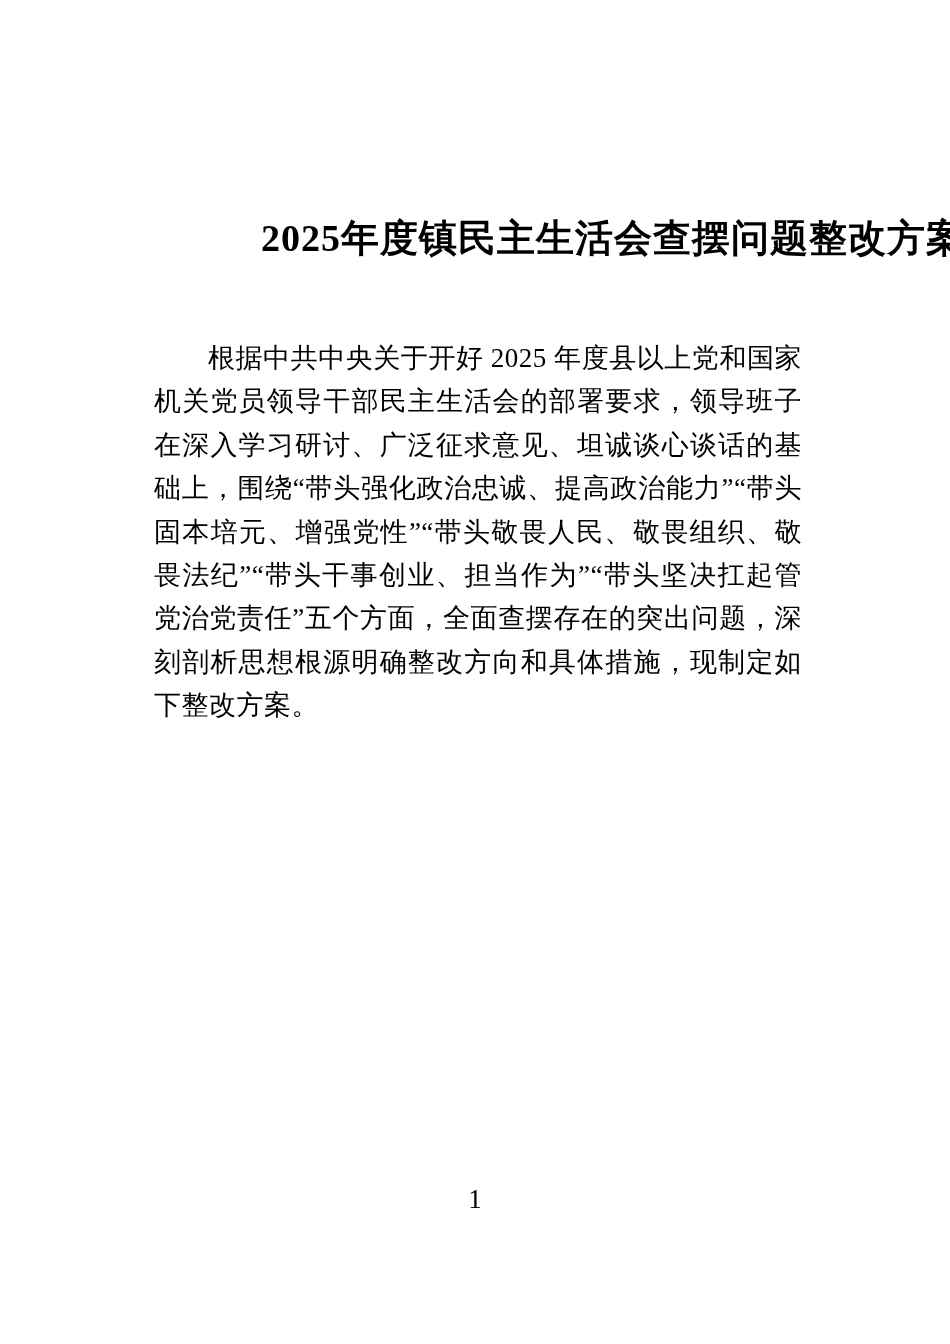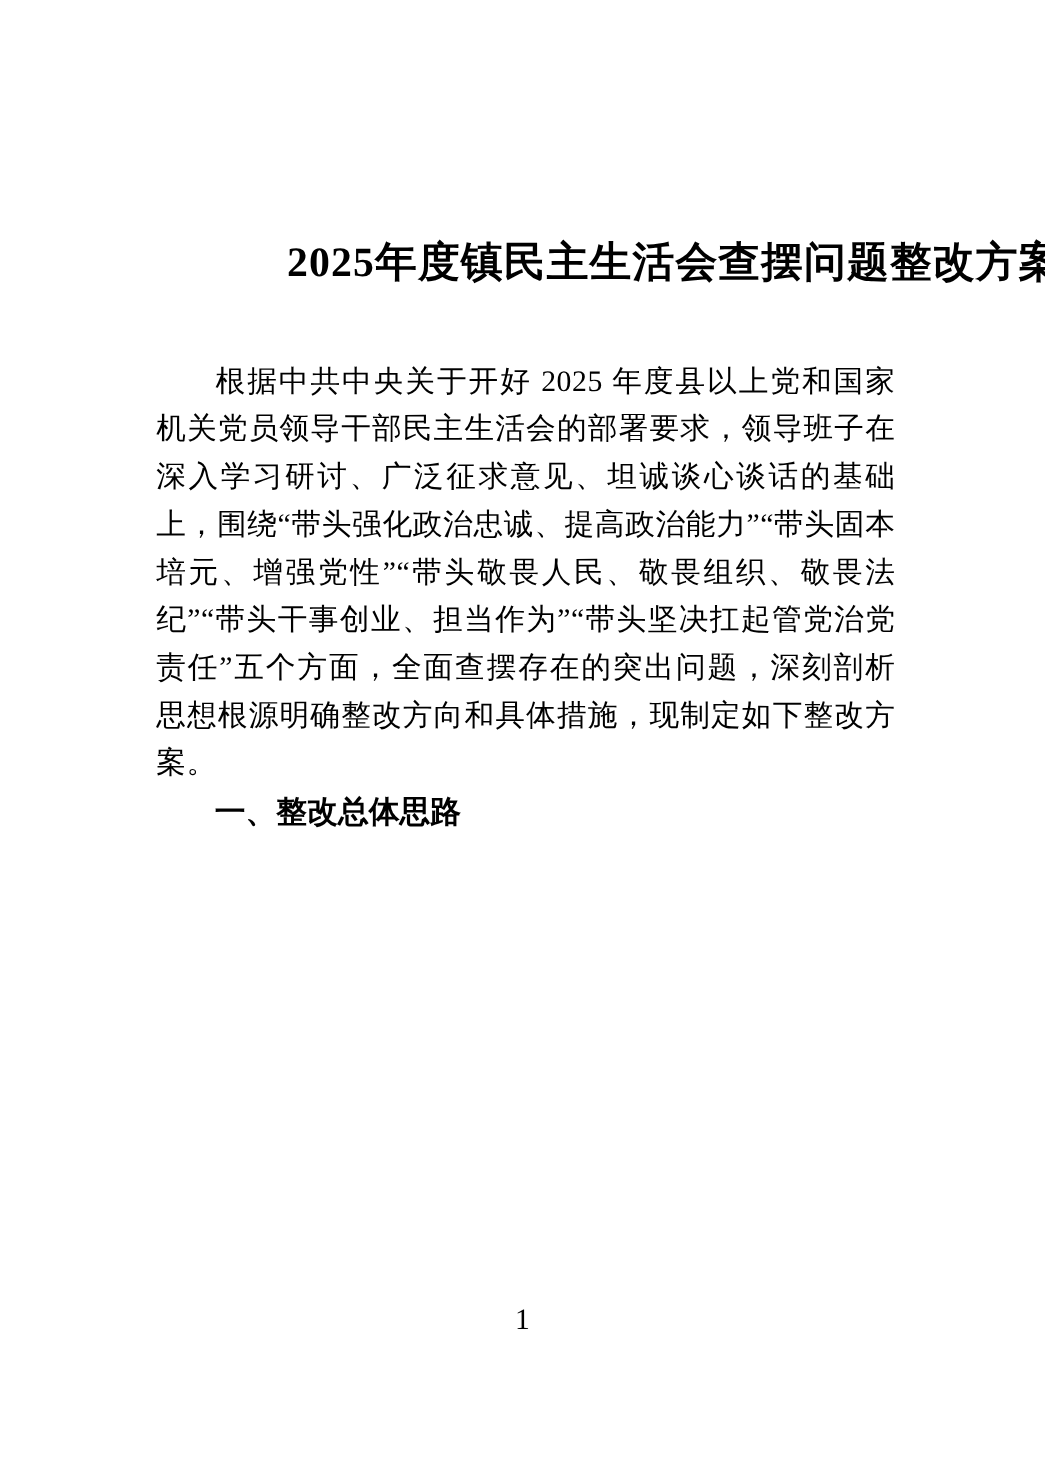--- a/index.html
+++ b/index.html
@@ -28,21 +28,21 @@
     letter-spacing: 1px;
     white-space: nowrap;
   }
   .content {
     position: absolute;
     left: 142px;
     top: 325px;
     width: 672px;
   }
   .para {
-    margin: 0;
+    margin: 12px;
     font-size: 27px;
     line-height: 43.4px;
     letter-spacing: 0.5px;
     text-align: justify;
     text-indent: 2em;
     font-family: "Liberation Serif", serif;
     font-weight: normal;
   }
   .heading {
     margin: 0;
@@ -65,18 +65,17 @@
 </style>
 </head>
 <body>
 
 <div class="page">
 
   <h1 class="doc-title">2025年度镇民主生活会查摆问题整改方案</h1>
 
   <div class="content">
     <p class="para">根据中共中央关于开好 2025 年度县以上党和国家机关党员领导干部民主生活会的部署要求，领导班子在深入学习研讨、广泛征求意见、坦诚谈心谈话的基础上，围绕“带头强化政治忠诚、提高政治能力”“带头固本培元、增强党性”“带头敬畏人民、敬畏组织、敬畏法纪”“带头干事创业、担当作为”“带头坚决扛起管党治党责任”五个方面，全面查摆存在的突出问题，深刻剖析思想根源明确整改方向和具体措施，现制定如下整改方案。</p>
-    <p class="heading">一、整改总体思路</p>
   </div>
 
   <div class="page-number">1</div>
 
 </div>
 
 </body></html>

